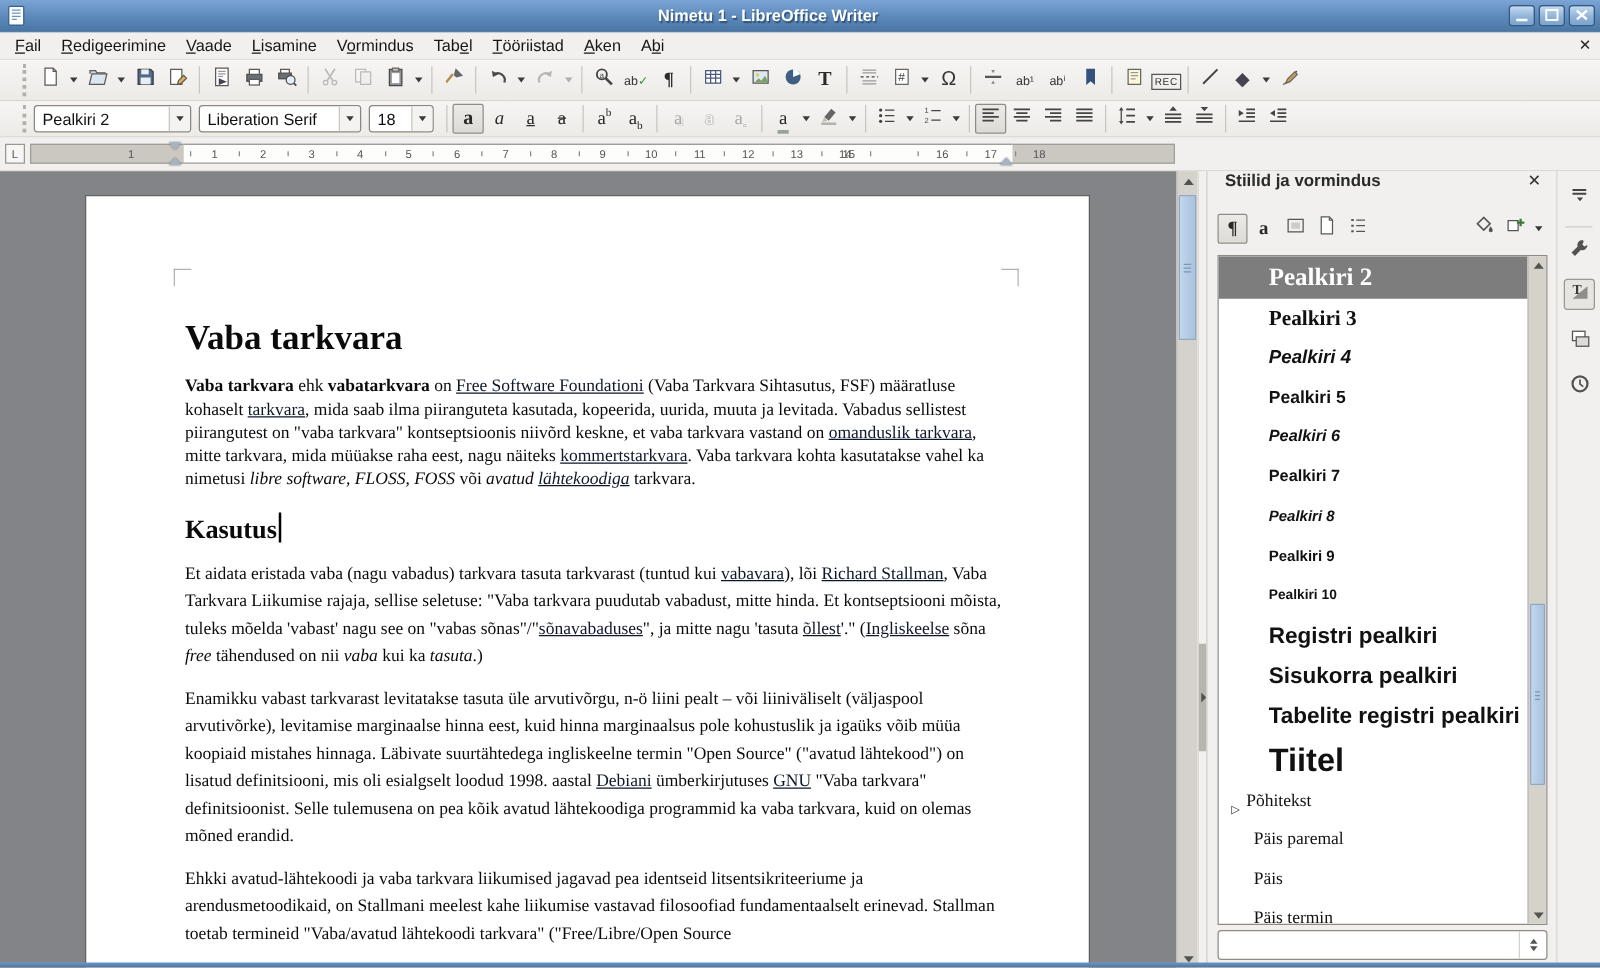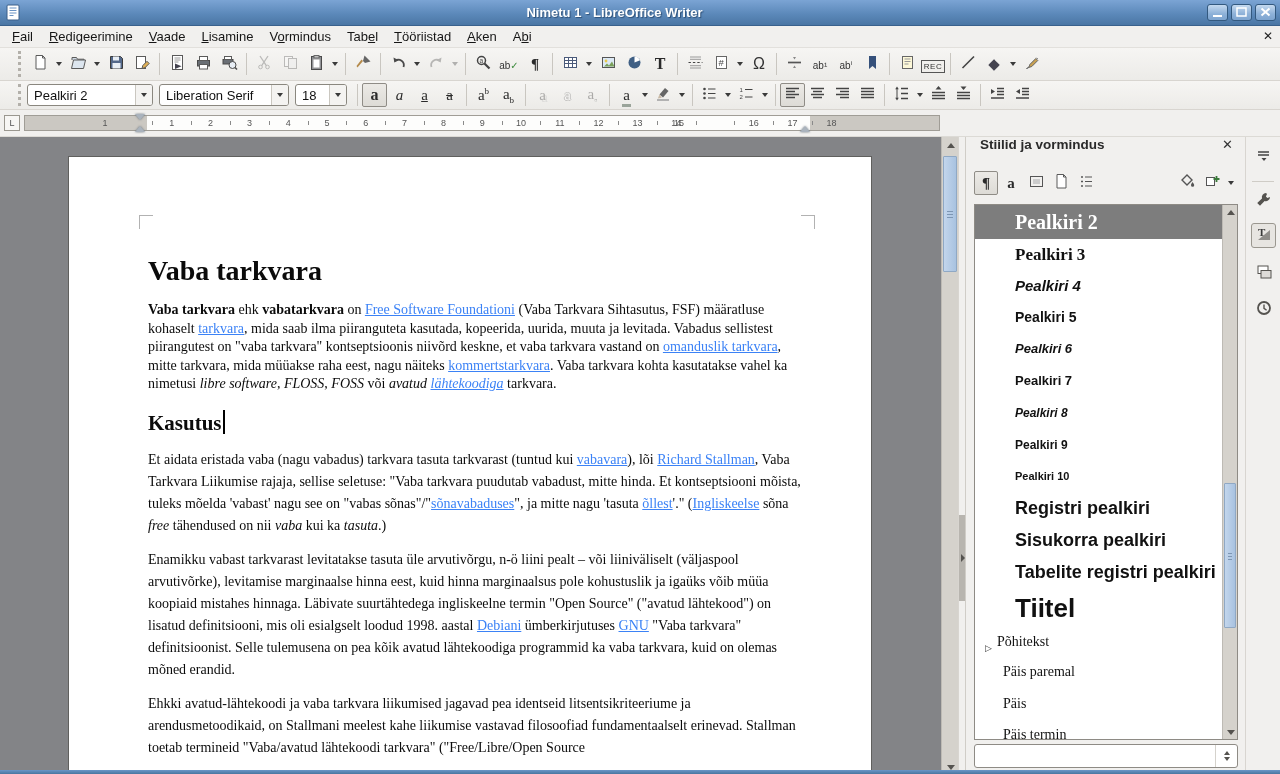--- a/index.html
+++ b/index.html
@@ -67,21 +67,21 @@
   .cmark.tl{left:70px;top:58px;border-left:1px solid #b2b2b2;border-top:1px solid #b2b2b2;}
   .cmark.tr{left:732px;top:58px;border-right:1px solid #b2b2b2;border-top:1px solid #b2b2b2;}
   .pagecontent{position:absolute;left:79px;top:62px;width:663px;font-family:"Liberation Serif","DejaVu Serif",serif;color:#0b0b0b;}
   .pagecontent h1{font-size:28px;line-height:36px;margin:34px 0 12px 0;font-weight:bold;}
   .pagecontent h2{font-size:21px;line-height:27px;margin:16px 0 12px 0;font-weight:bold;}
   .dpar{font-size:14px;margin:0 0 14px 0;width:657px;}
   .dpar.lh1{line-height:18.6px;}
   .dpar.lh2{line-height:22px;margin-bottom:12px;}
   .dpar .b{font-weight:bold;}
   .dpar .i{font-style:italic;}
-  .dpar .lnk{color:#3b82f6;text-decoration:underline;}
+  .dpar .lnk{color:#0f172a;text-decoration:underline;}
   .caret{display:inline-block;width:2px;height:24px;background:#000;vertical-align:-4px;margin-left:1px;}
   
   .vscroll{position:absolute;left:941px;top:0;width:17px;height:638px;background:#d5d2cc;border-left:1px solid #bdbab4;}
   .sarrow{position:absolute;left:0;width:17px;height:16px;display:flex;align-items:center;justify-content:center;}
   .sarrow.up{top:0;}
   .sarrow.down{bottom:0;}
   .tri-up{width:0;height:0;border-left:4px solid transparent;border-right:4px solid transparent;border-bottom:5px solid #55534f;}
   .tri-down{width:0;height:0;border-left:4px solid transparent;border-right:4px solid transparent;border-top:5px solid #55534f;}
   .sthumb{position:absolute;left:1px;width:14px;background:linear-gradient(90deg,#c3d6ec,#a8c2e0);border:1px solid #8fa8c4;border-radius:1px;}
   .sthumb .gripmark{position:absolute;left:3px;right:3px;top:50%;height:1px;background:#7d96b3;box-shadow:0 -3px 0 #7d96b3,0 3px 0 #7d96b3;}

